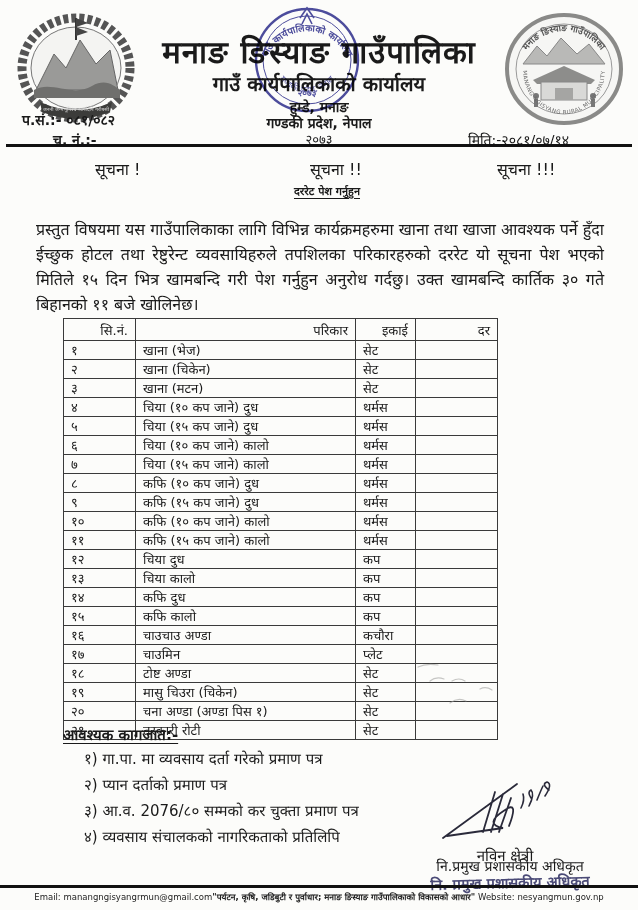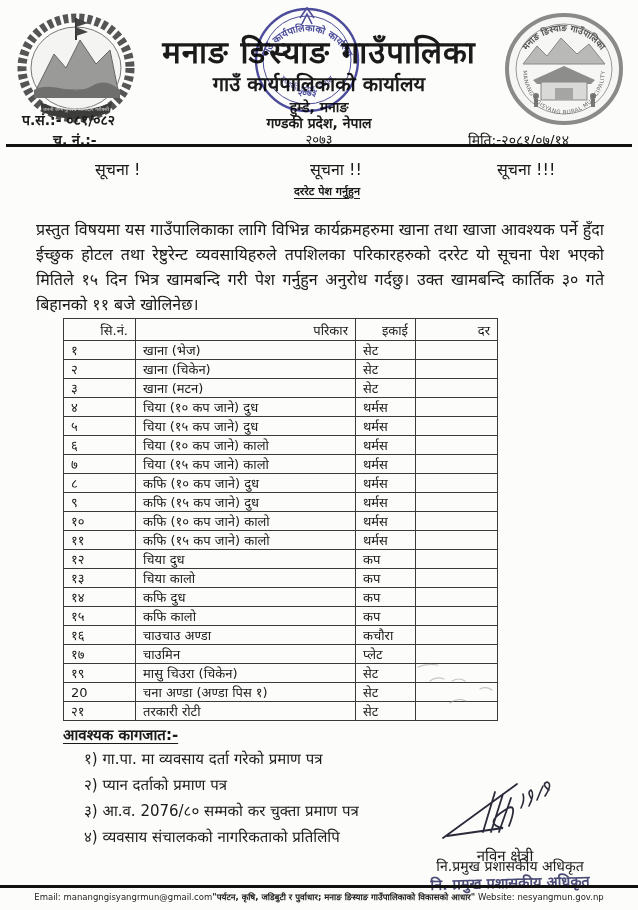--- a/index.html
+++ b/index.html
@@ -231,27 +231,33 @@
           <td>कचौरा</td>
           <td></td>
         </tr>
         <tr>
           <td>१७</td>
           <td>चाउमिन</td>
           <td>प्लेट</td>
           <td></td>
         </tr>
         <tr>
+          <td>१८</td>
+          <td>टोष्ट अण्डा</td>
+          <td>सेट</td>
+          <td></td>
+        </tr>
+        <tr>
           <td>१९</td>
           <td>मासु चिउरा (चिकेन)</td>
           <td>सेट</td>
           <td></td>
         </tr>
         <tr>
-          <td>20</td>
+          <td>२०</td>
           <td>चना अण्डा (अण्डा पिस १)</td>
           <td>सेट</td>
           <td></td>
         </tr>
         <tr>
           <td>२१</td>
           <td>तरकारी रोटी</td>
           <td>सेट</td>
           <td></td>
         </tr>

